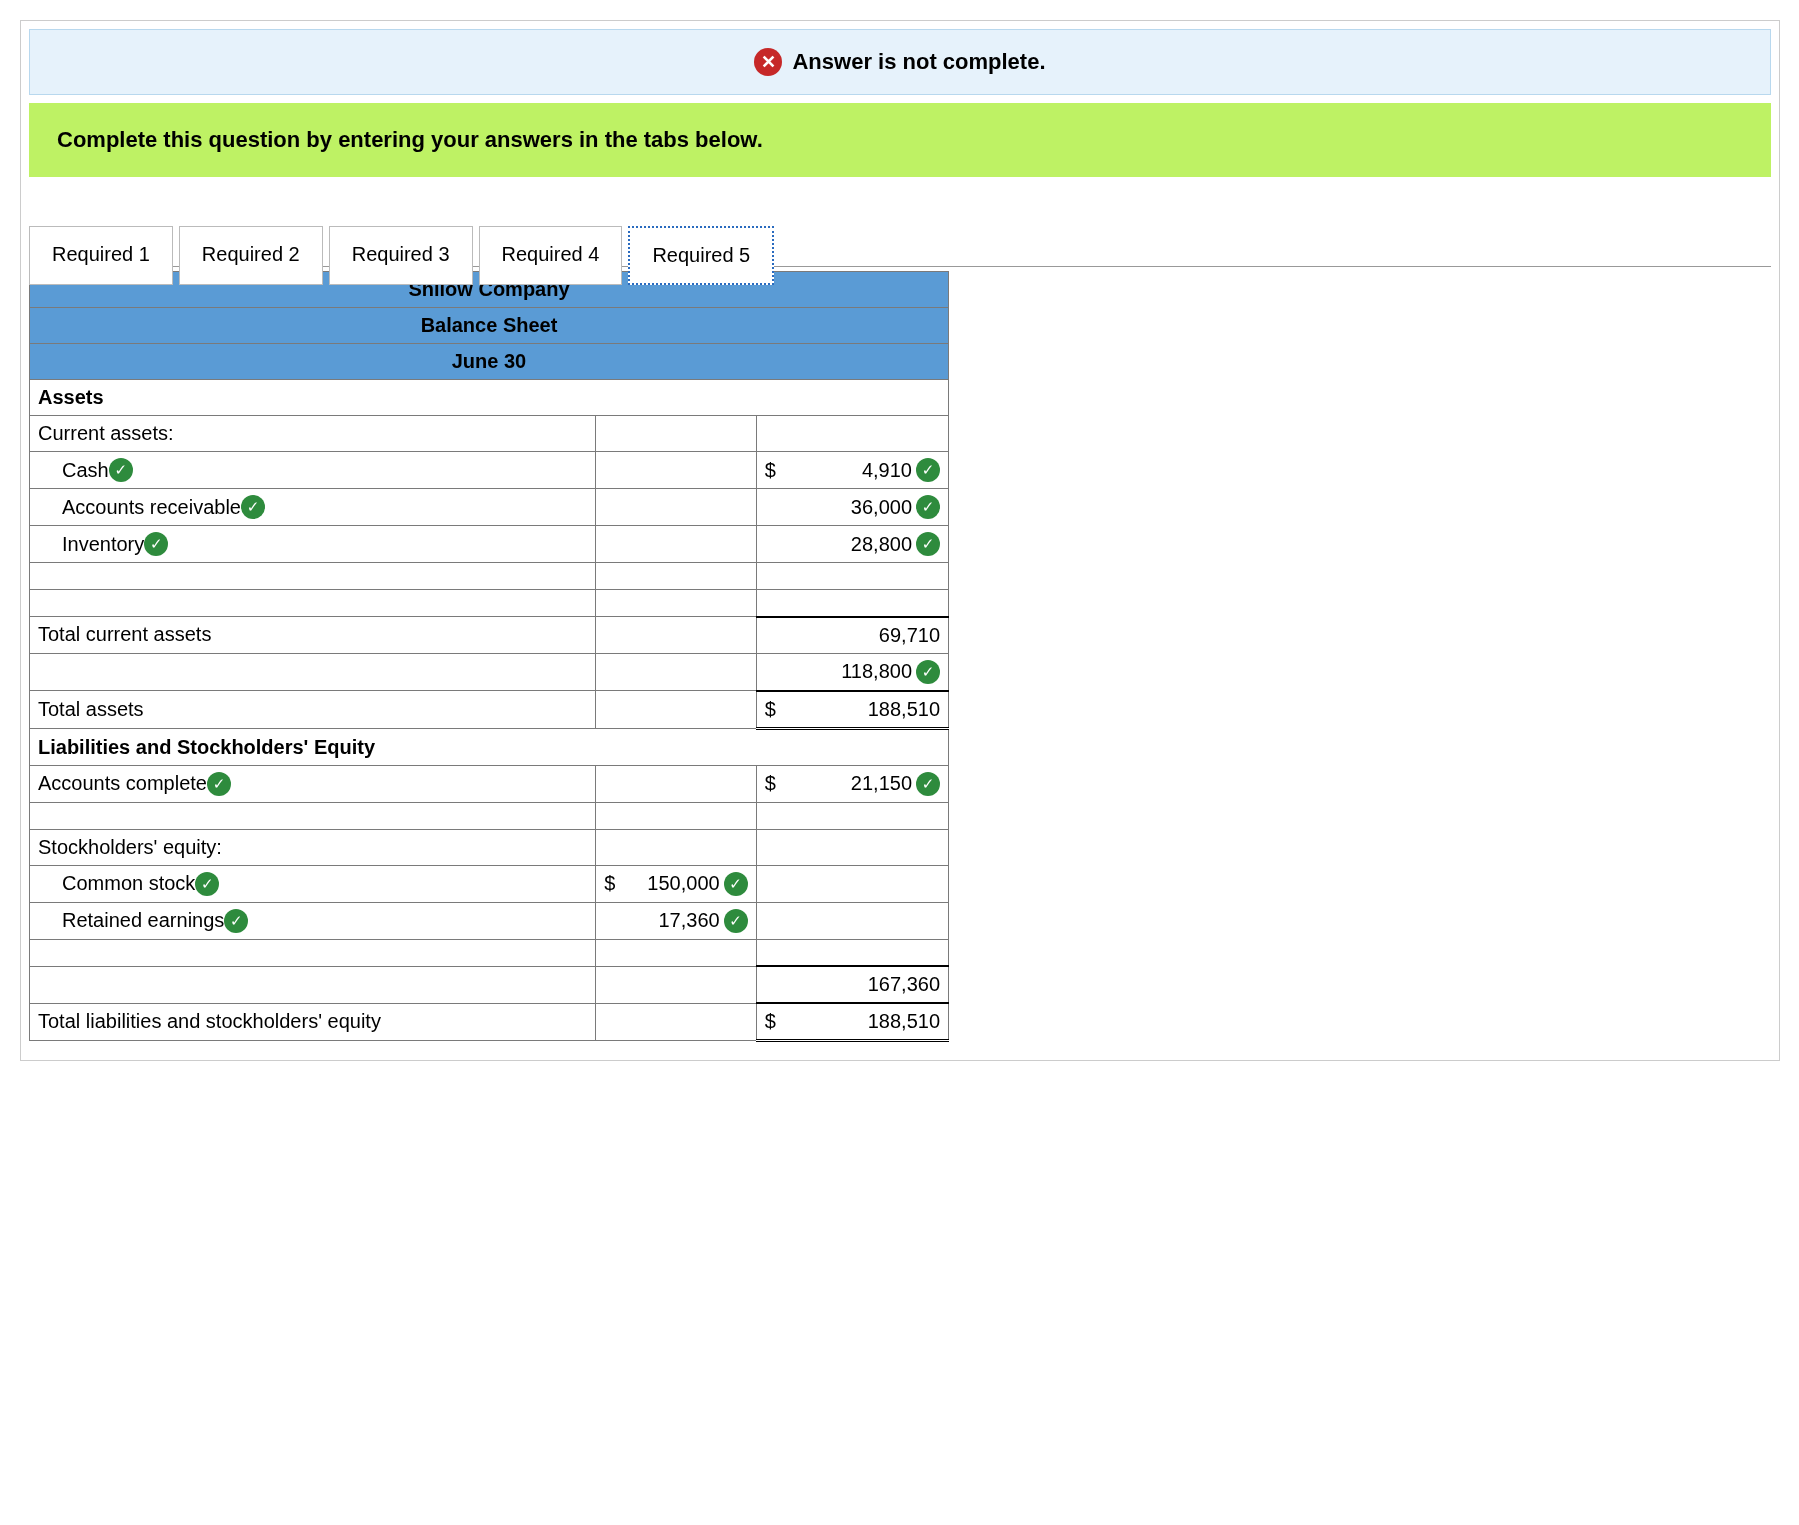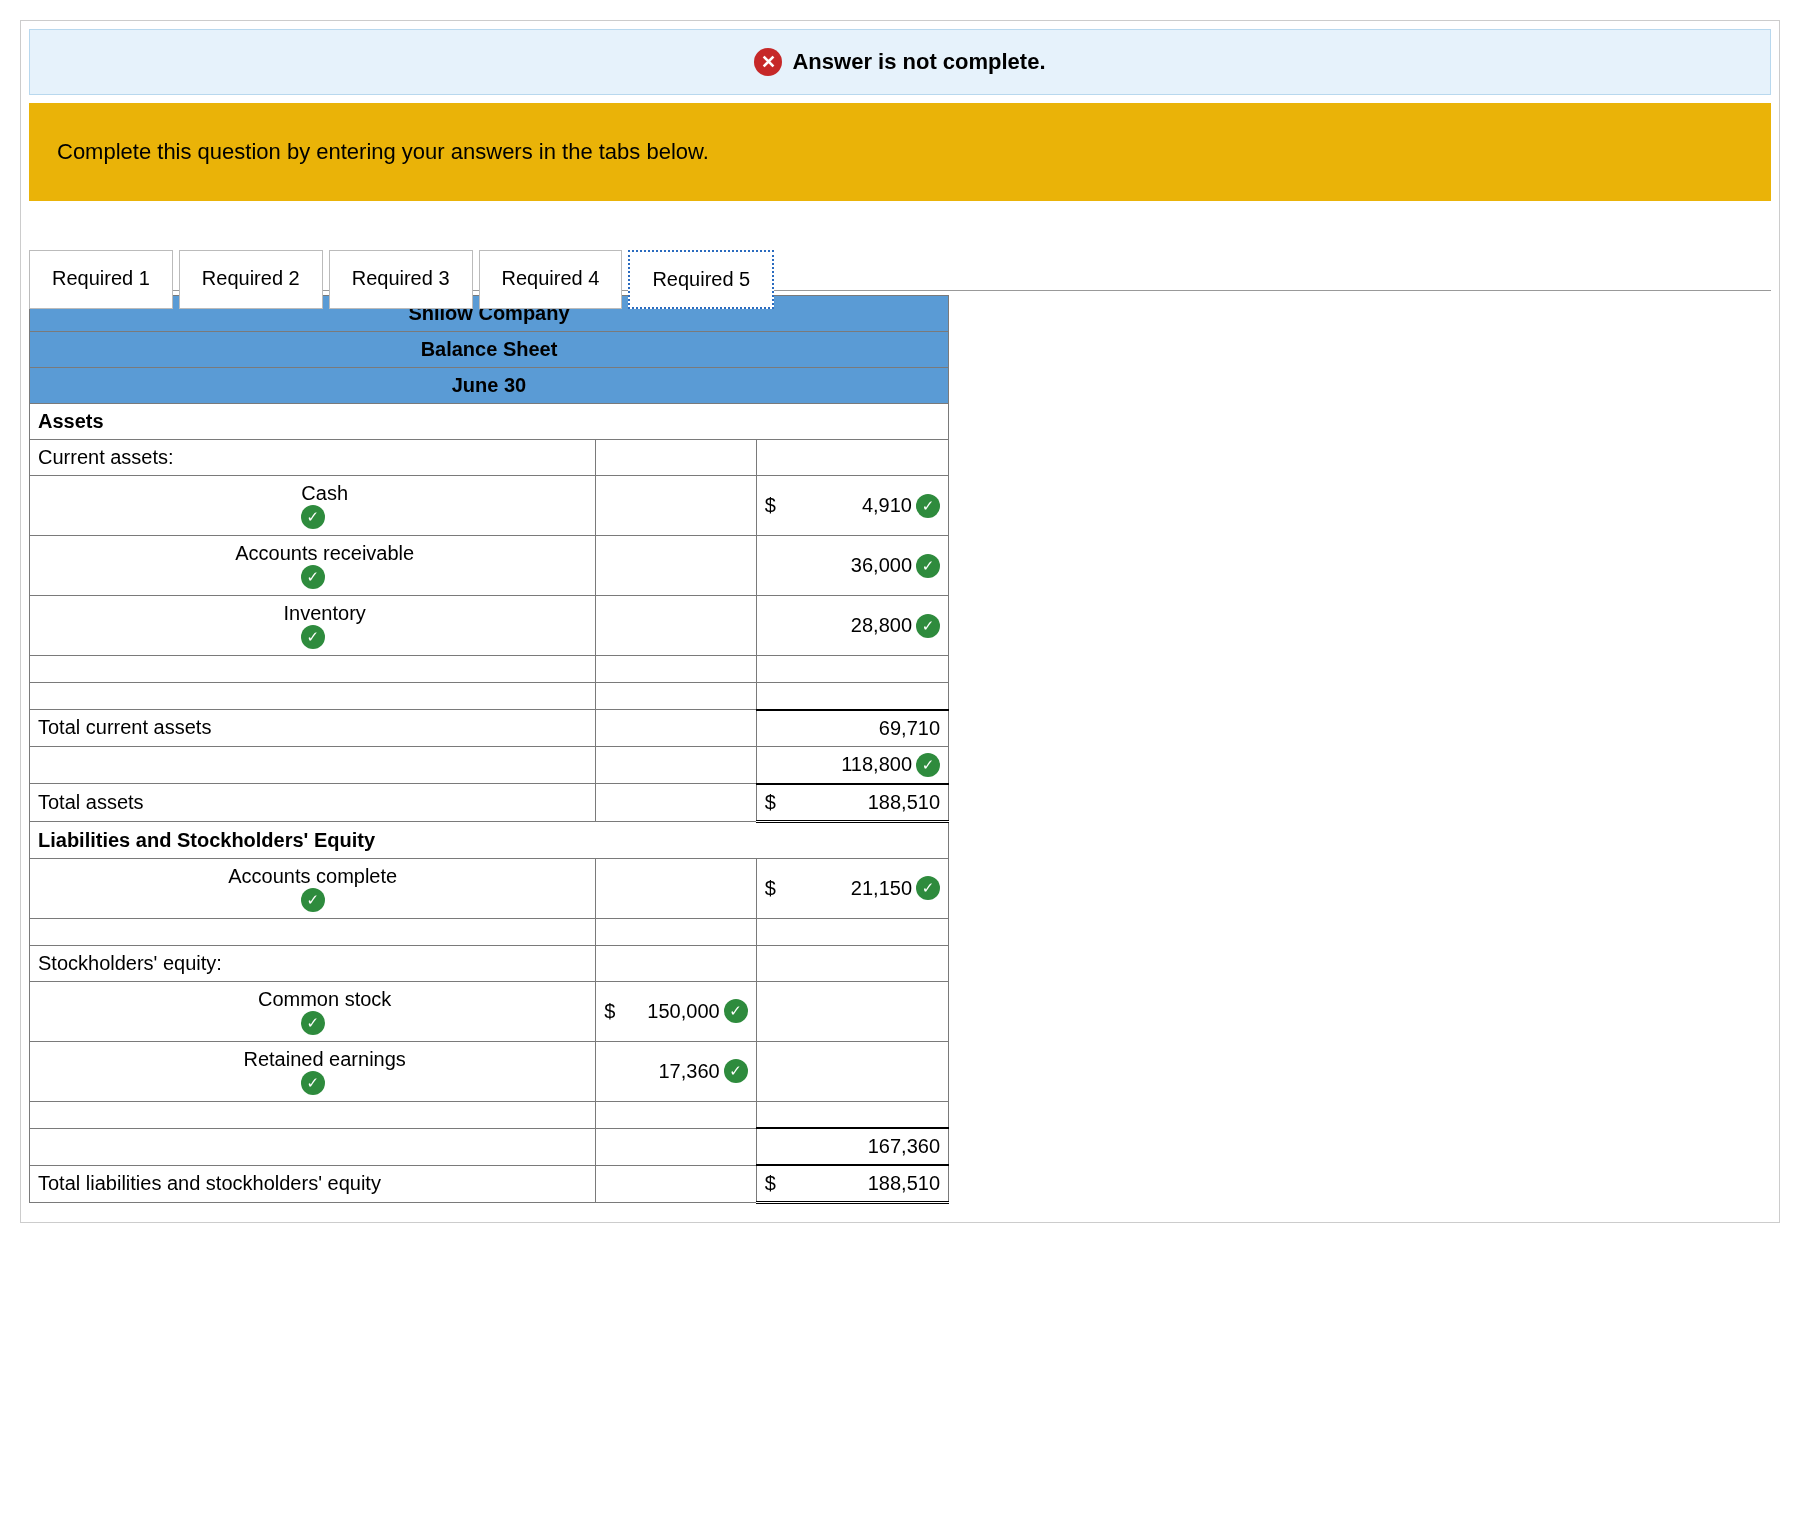--- a/index.html
+++ b/index.html
@@ -32,24 +32,24 @@
     background: #c62828;
     border-radius: 50%;
     display: inline-flex;
     align-items: center;
     justify-content: center;
     color: #fff;
     font-weight: bold;
     font-size: 18px;
   }
   .instruction-bar {
-    background: #eab308;
+    background: #bef264;
     margin: 8px;
-    padding: 36px 28px;
-    font-weight: normal;
+    padding: 24px 28px;
+    font-weight: bold;
     font-size: 22px;
   }
   .tabs-row {
     display: flex;
     margin: 30px 8px 0 8px;
     border-bottom: 1px solid #999;
   }
   .tab {
     border: 1px solid #bbb;
     background: #fff;
@@ -102,21 +102,21 @@
     display: inline-flex;
     align-items: center;
     justify-content: center;
     color: #fff;
     font-size: 15px;
     vertical-align: middle;
   }
   .label-cell { width: 530px; }
   .col2 { width: 150px; }
   .col3 { width: 180px; }
-  .label-flex { display:flex; justify-content:flex-start; align-items:center;flex-direction:column; }
+  .label-flex { display:flex; justify-content:flex-start; align-items:center; }
   .val-flex { display:flex; justify-content:space-between; align-items:center; }
   .val-flex .amt { flex:1; text-align:right; padding-right:4px;}
   .dbl-underline td.col3 { border-bottom: 3px double #000; }
   .top-thick td.col3 { border-top: 2px solid #000; }
 </style>
 </head>
 <body>
 
 <div class="container">
 

